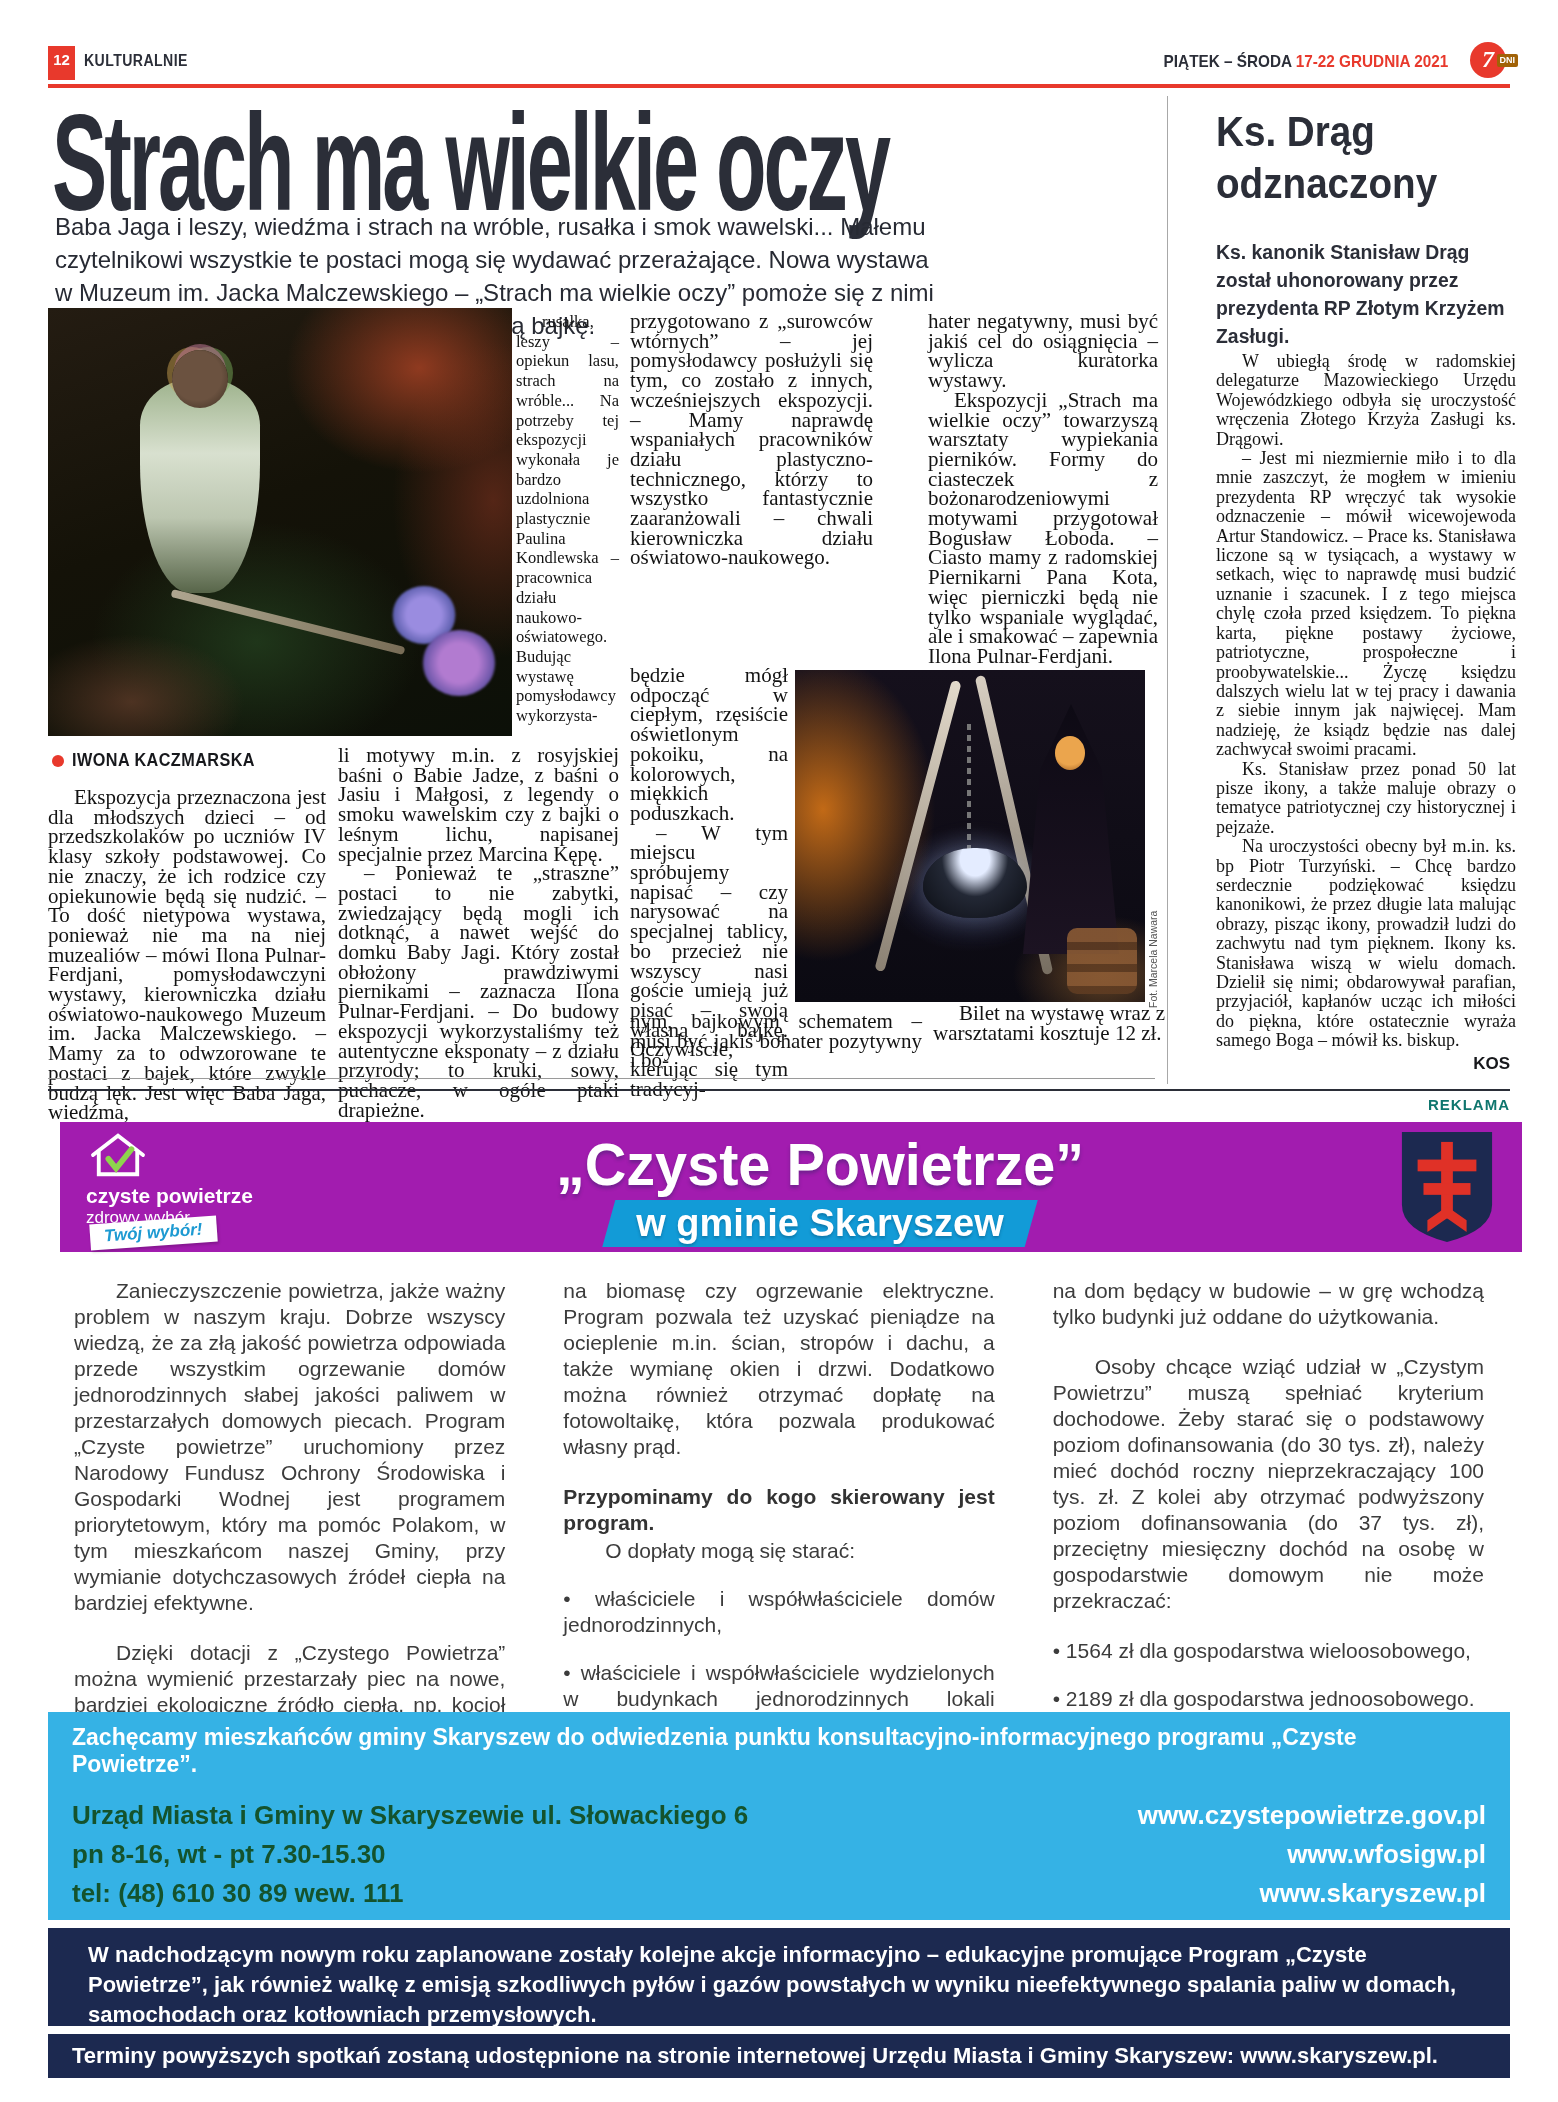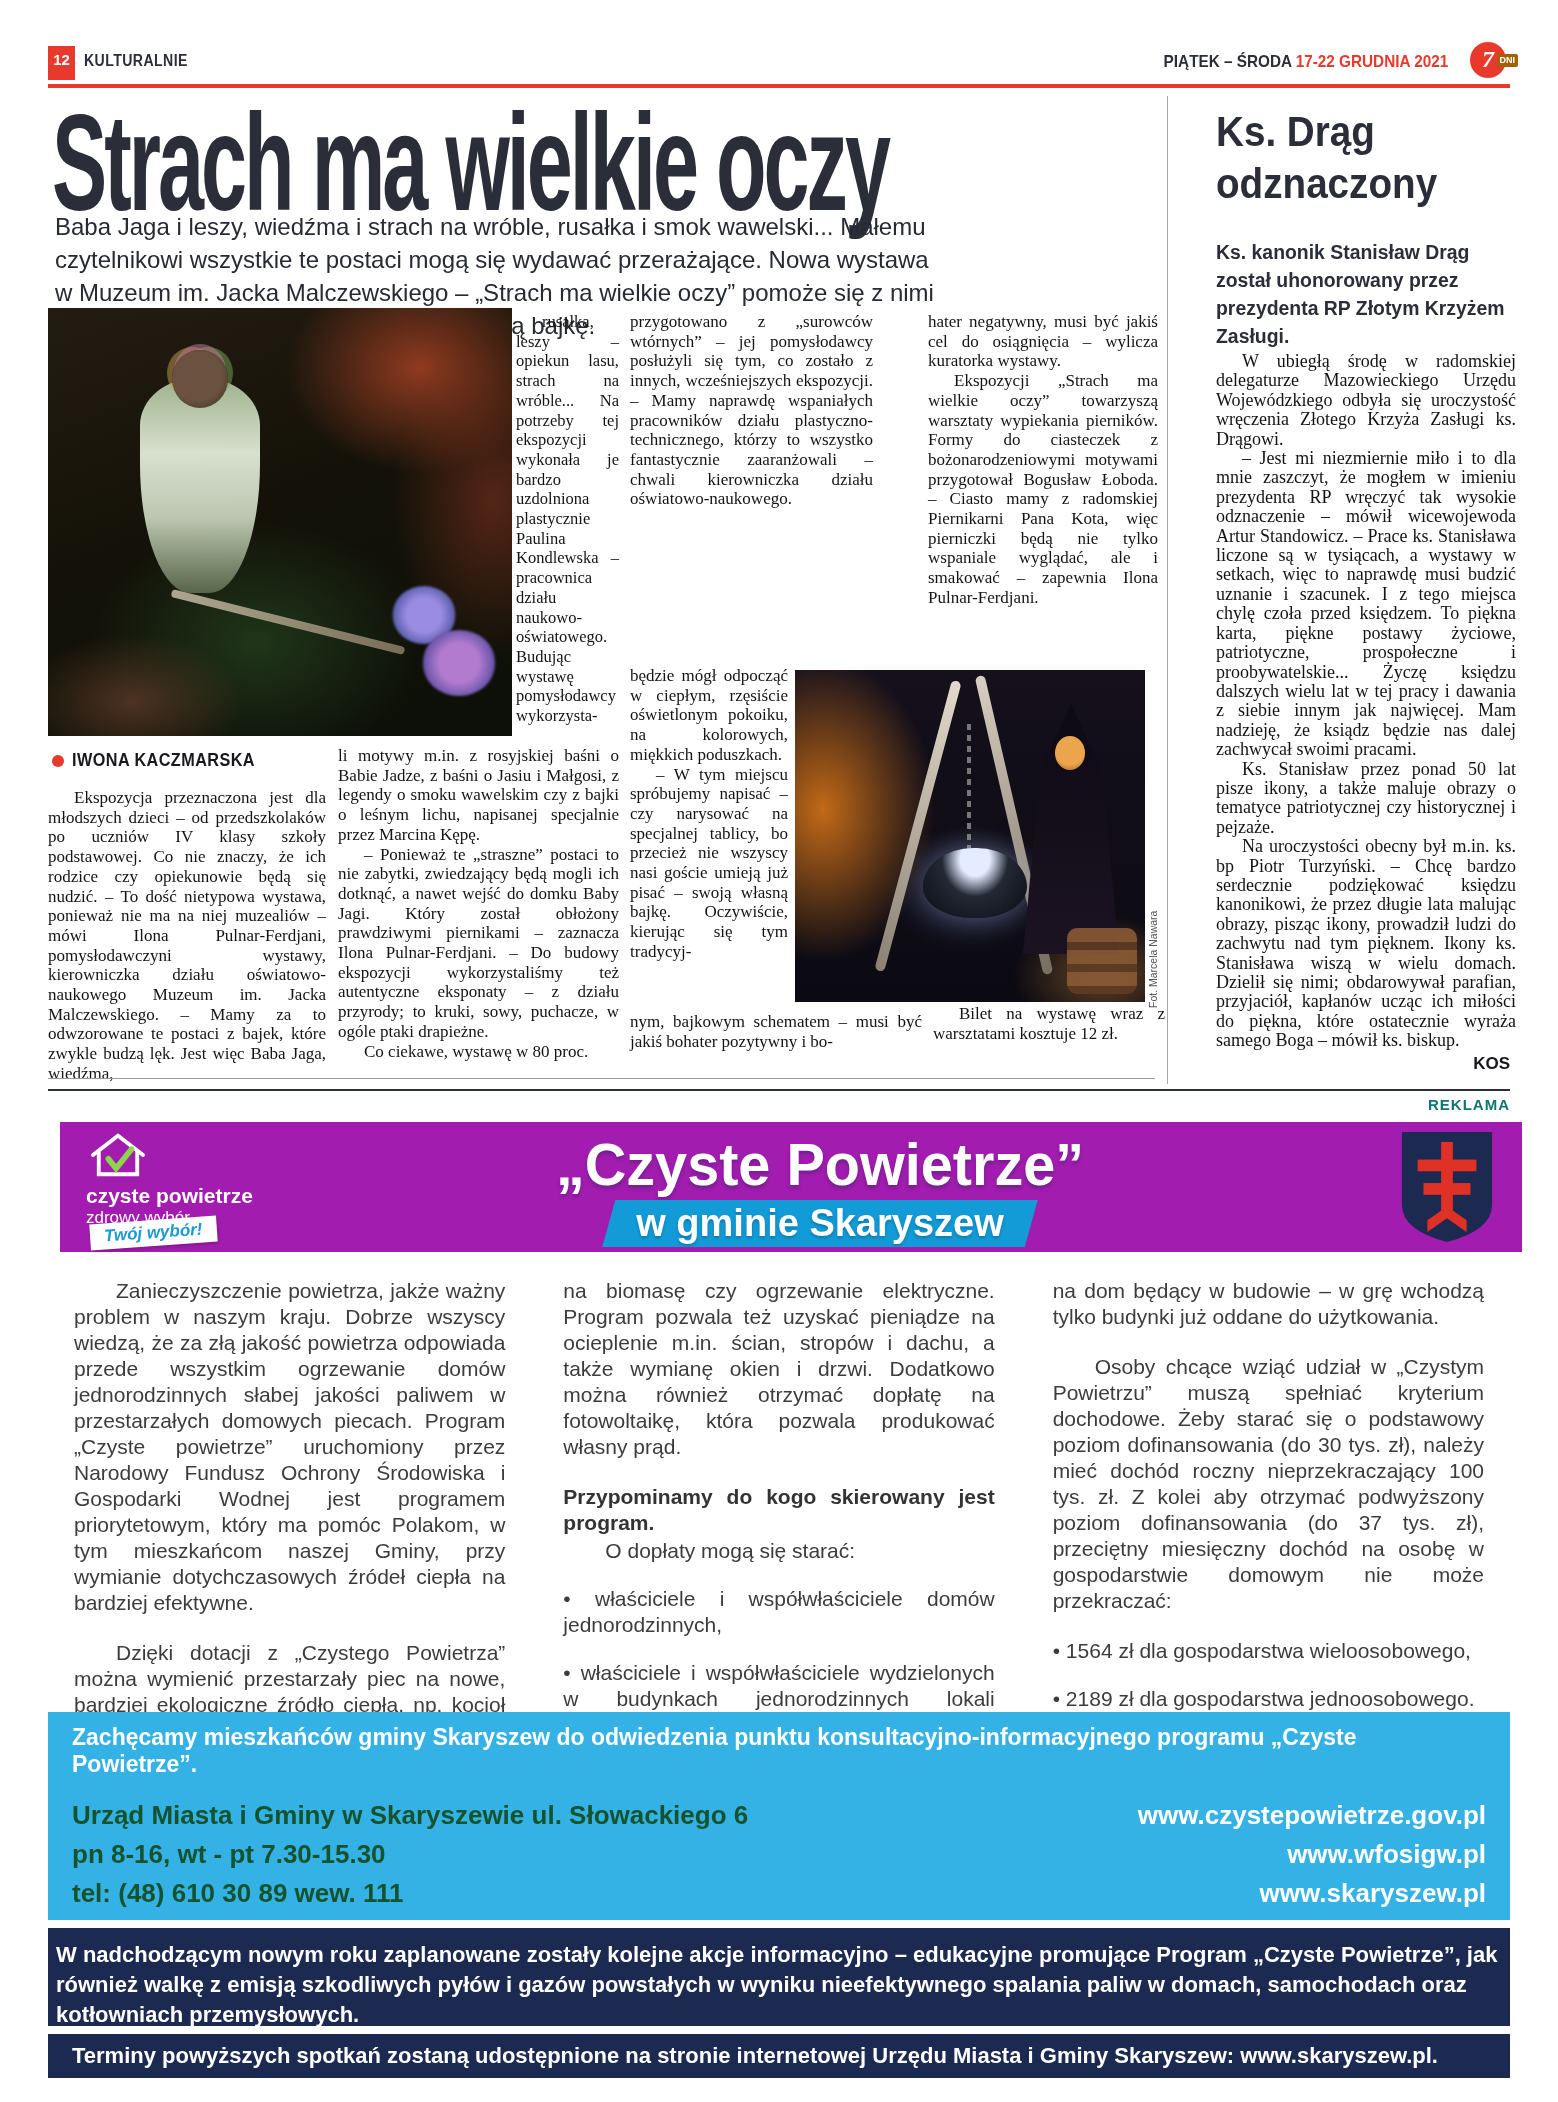--- a/index.html
+++ b/index.html
@@ -21,21 +21,21 @@
                text-align:center;}
   .logo7 .dni{position:absolute;right:-8px;top:12px;background:#a16207;color:#fff;
               font:700 9px/11px "Liberation Sans",sans-serif;padding:1px 3px;border-radius:2px;}
   .redrule{left:48px;top:84px;width:1462px;height:4px;background:#e8392c;}
 
   
   .headline{left:52px;top:92px;font:700 138px/1.02 "Liberation Sans",sans-serif;color:#2b2e38;
             letter-spacing:-5px;transform:scaleX(.60);transform-origin:left top;white-space:nowrap;}
   .lead{left:55px;top:210px;width:885px;font:400 24px/33px "Liberation Sans",sans-serif;
         color:#272a33;text-align:left;}
-  .serif{font-family:"Liberation Serif",serif;font-size:17px;line-height:19.7px;
+  .serif{font-family:"Liberation Serif",serif;font-size:21px;line-height:19.7px;
          text-align:justify;color:#131313;}
   .serif p{margin:0;}
   .ind{text-indent:26px;}
   .narrow{overflow-wrap:anywhere;}
   .byline{left:52px;top:750px;display:flex;align-items:center;gap:8px;}
   .byline .dot{width:12px;height:12px;border-radius:50%;background:#e8392c;display:inline-block;}
   .byline .nm{font:700 18px "Liberation Sans",sans-serif;color:#17181c;letter-spacing:.5px;
               transform:scaleX(.9);transform-origin:left;}
   .caption{left:933px;top:1004px;width:232px;}
   .credit{left:1147px;top:868px;height:140px;writing-mode:vertical-rl;transform:rotate(180deg);
@@ -128,21 +128,21 @@
   .ad-sub2{text-indent:42px;margin-bottom:22px !important;}
 
   .contact{left:48px;top:1712px;width:1462px;height:208px;background:#35b2e5;
            box-sizing:border-box;padding:12px 24px;}
   .encourage{font:700 23px "Liberation Sans",sans-serif;color:#fff;}
   .contact-row{display:flex;justify-content:space-between;margin-top:18px;}
   .addr{font:700 26px/39px "Liberation Sans",sans-serif;color:#14532d;}
   .webs{font:700 26px/39px "Liberation Sans",sans-serif;color:#fff;text-align:right;}
 
   .navybox{left:48px;top:1928px;width:1462px;height:98px;background:#1c2950;box-sizing:border-box;
-           padding:12px 8px;font:700 22px/30px "Liberation Sans",sans-serif;color:#fff;}
+           padding:12px 40px;font:700 22px/30px "Liberation Sans",sans-serif;color:#fff;}
   .navystrip{left:48px;top:2034px;width:1462px;height:44px;background:#1c2950;box-sizing:border-box;
            padding:9px 24px;font:700 22px "Liberation Sans",sans-serif;color:#fff;}
 </style>
 </head>
 <body>
 
 <div id="page">
 
   <div class="abs pagenum">12</div>
   <div class="abs section">KULTURALNIE</div>

